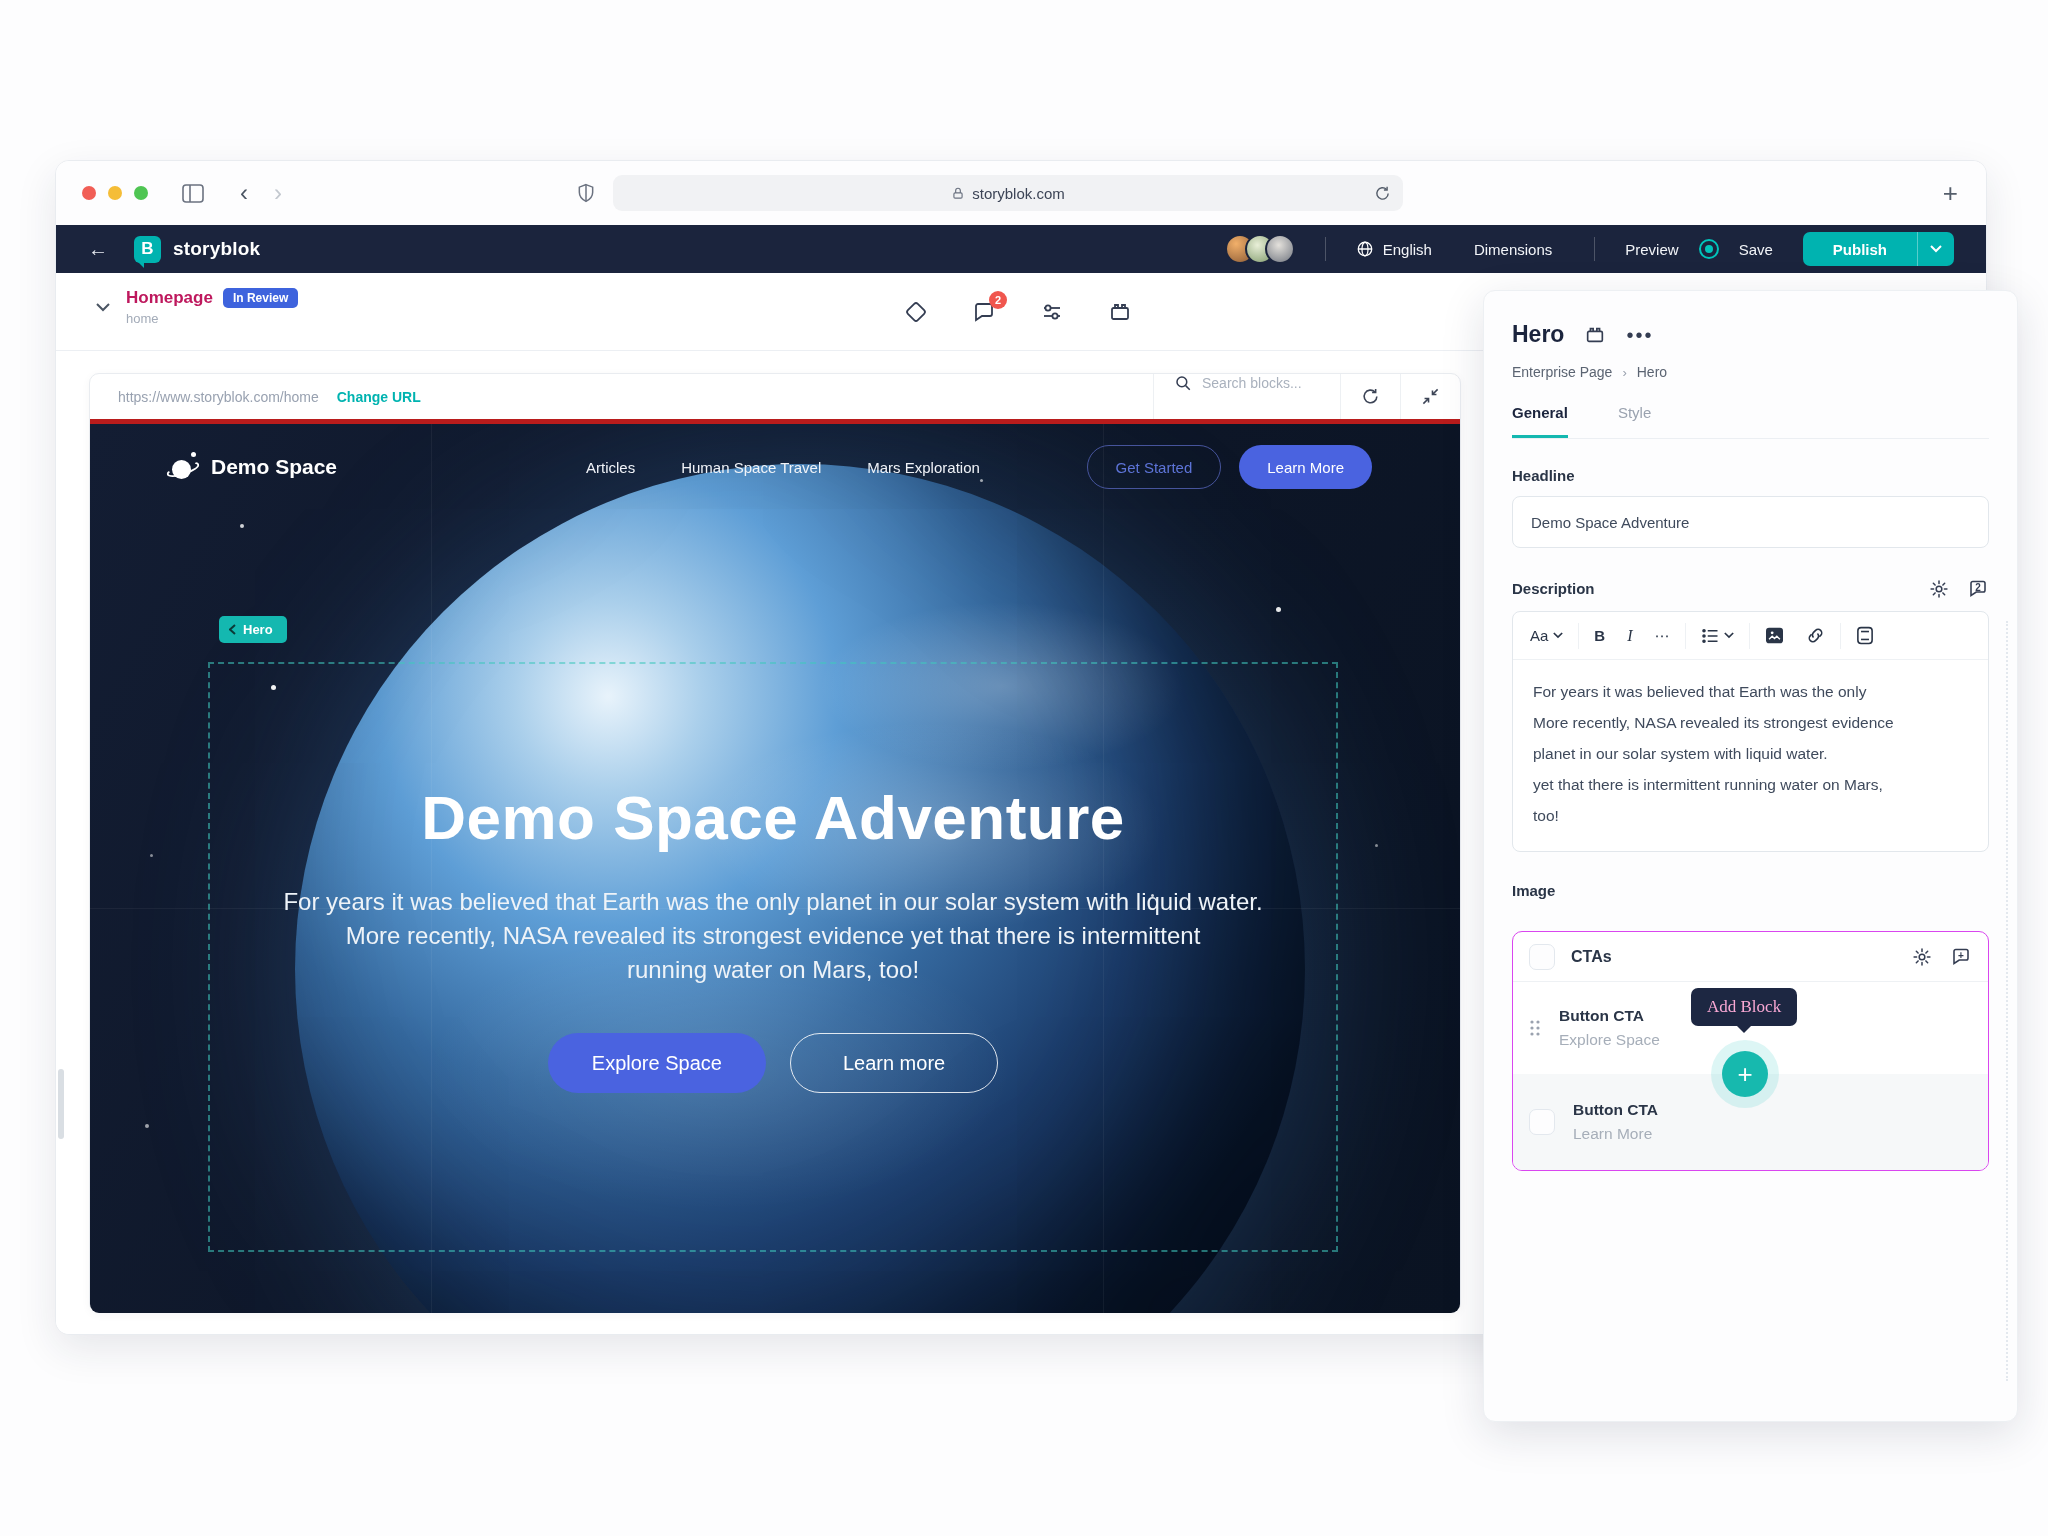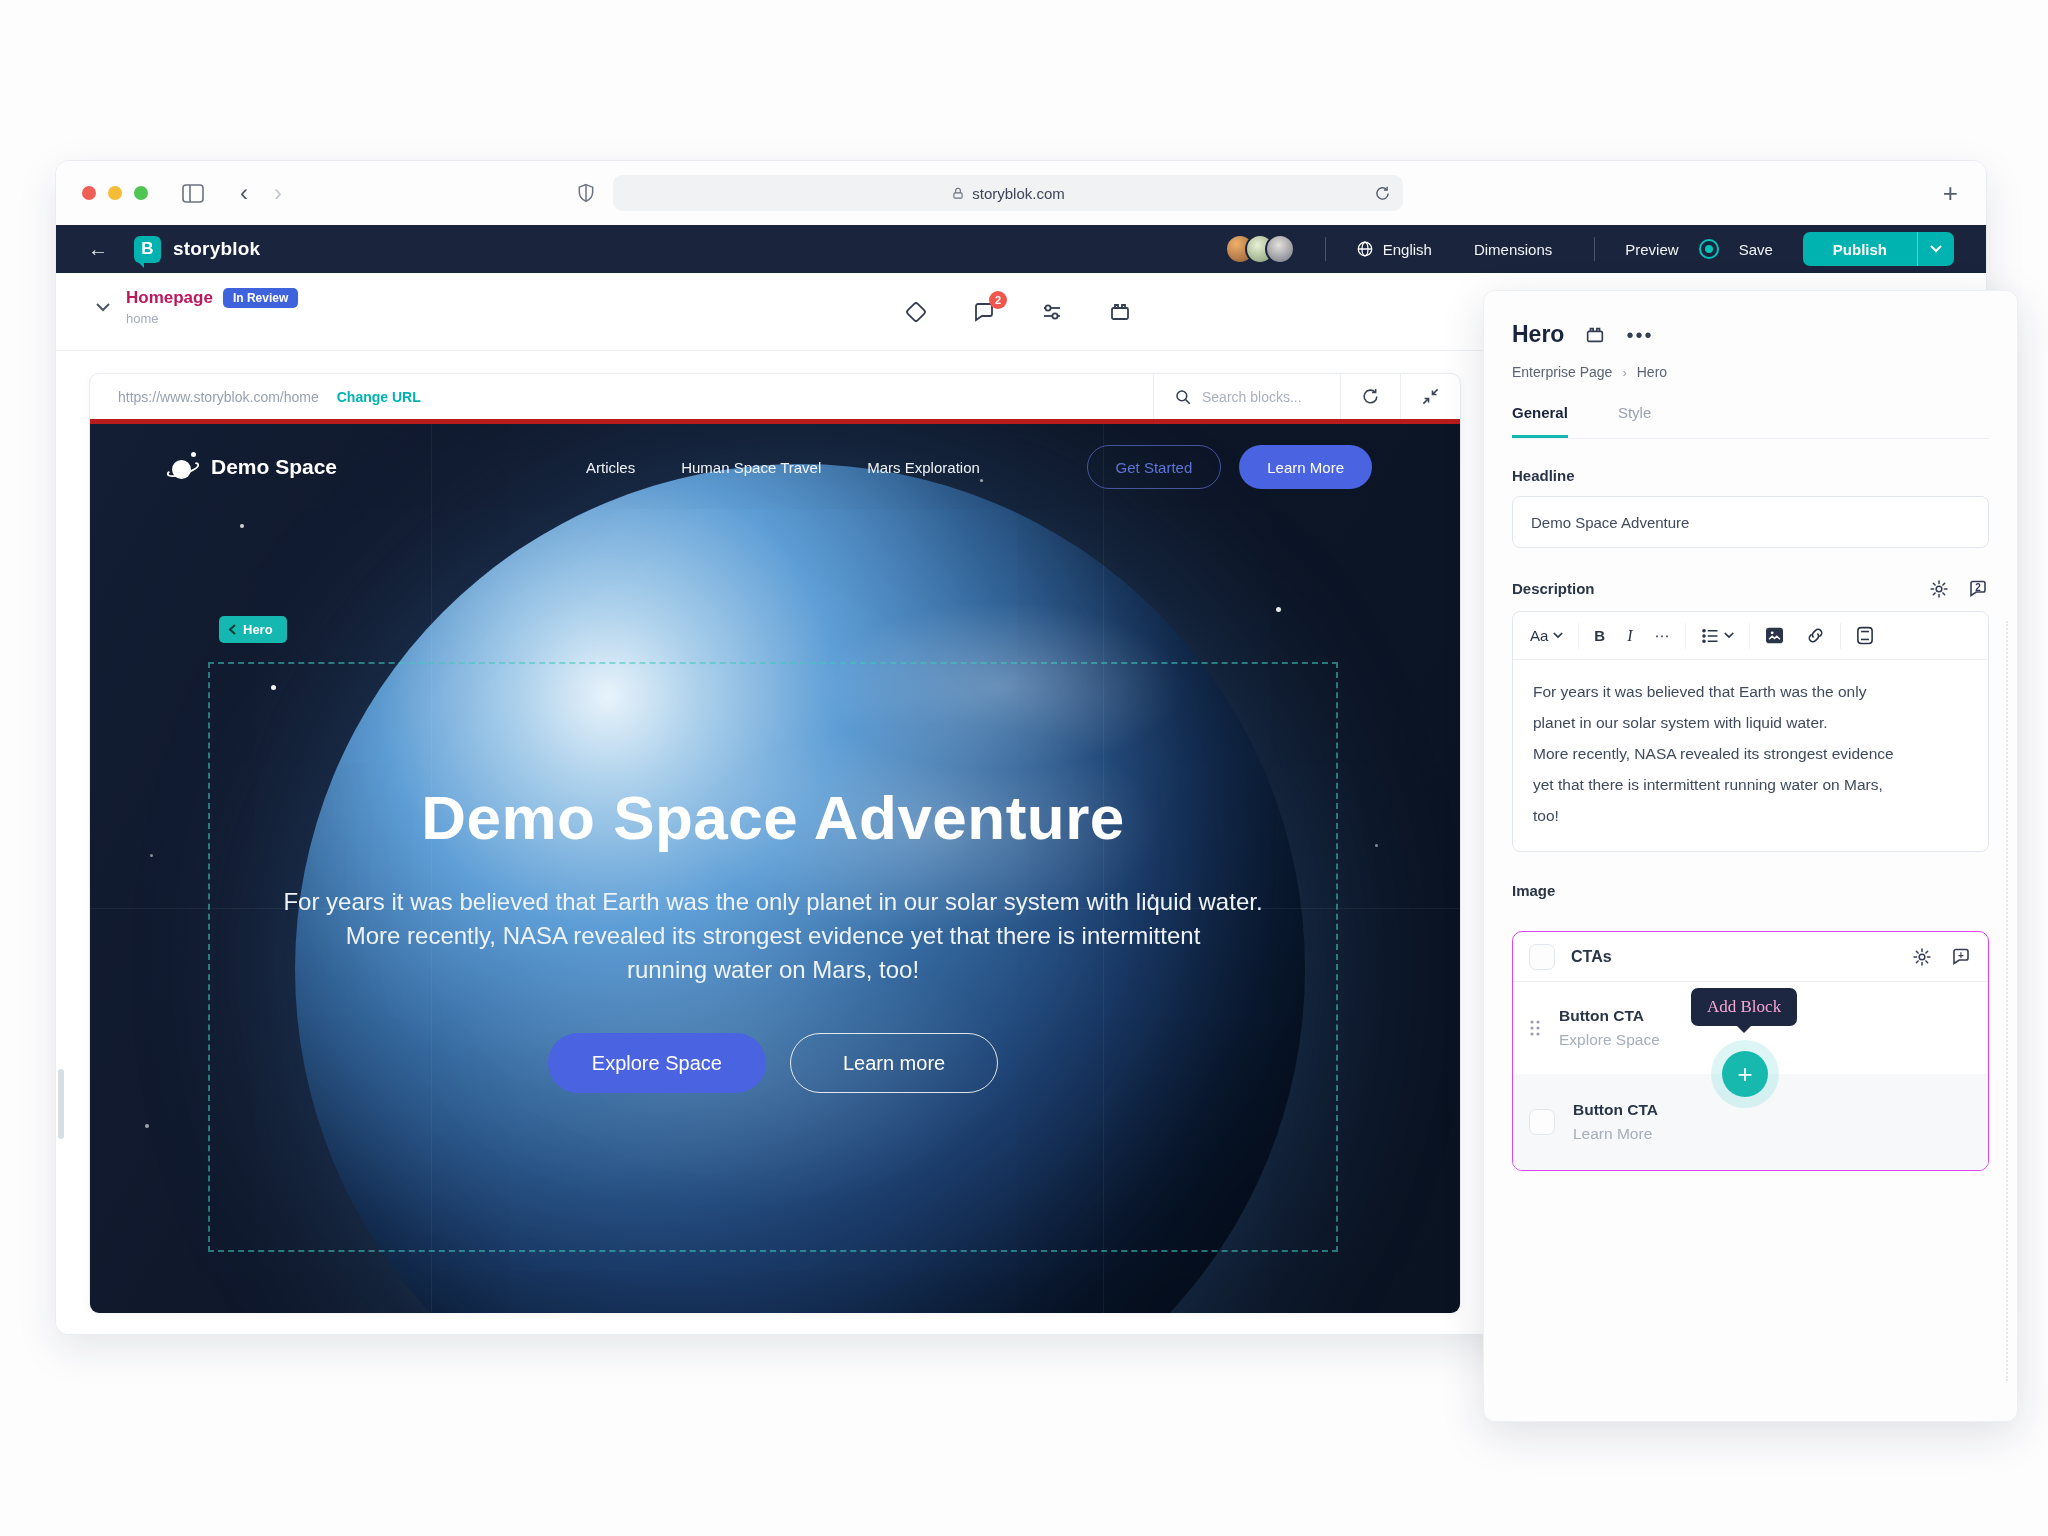--- a/index.html
+++ b/index.html
@@ -69,21 +69,21 @@
   .pb-icon .nbadge { position:absolute; top:-9px; right:-11px; width:18px; height:18px; background:#f0564e;
     border-radius:50%; color:#fff; font-size:11px; font-weight:bold; display:flex; align-items:center; justify-content:center; }
 
   
   .workarea { position:relative; height:985px; background:#fff; }
   .editor-card { position:absolute; left:33px; top:22px; width:1372px; height:940px;
     border:1px solid #e9ecf0; border-radius:10px; background:#fff; box-shadow:0 2px 10px rgba(25,35,60,.04); }
   .urlrow { height:50px; display:flex; align-items:center; padding-left:28px; border-bottom:5px solid #b91c1c; }
   .page-url { font-size:14px; color:#98a1b0; }
   .change-url { font-size:14px; color:#00b3b0; font-weight:bold; margin-left:18px; }
-  .urlrow-right { margin-left:auto; display:flex; align-items:center; height:100%; }
+  .urlrow-right { margin-left:auto; display:flex; align-items:flex-start; height:100%; }
   .ur-sep { width:1px; height:100%; background:#edf0f3; }
   .searchbox { display:flex; align-items:center; gap:10px; padding:0 20px; color:#9aa3b1; }
   .searchbox input { border:none; outline:none; font-size:14px; width:118px; color:#3c4456; font-family:inherit; background:transparent; }
   .searchbox input::placeholder { color:#a9b1bd; }
   .ur-btn { padding:0 20px; display:flex; align-items:center; height:100%; color:#3c4456; }
 
   
   .preview { position:absolute; left:0; top:50px; width:1370px; height:889px; overflow:hidden;
     border-radius:0 0 9px 9px;
     background:linear-gradient(120deg,#131d33 0%, #0e1729 45%, #0a1322 100%); }
@@ -492,22 +492,22 @@
         <span class="rt-item">
           <svg width="18" height="19" viewBox="0 0 22 24" fill="none" stroke="currentColor" stroke-width="2">
             <rect x="2" y="2" width="18" height="20" rx="4"></rect>
               <line x1="6" y1="7" x2="16" y2="7"></line>
               <line x1="6" y1="17" x2="16" y2="17"></line>
           </svg>
         </span>
       </div>
       <div class="rte-body">
         <div>For years it was believed that Earth was the only</div>
+        <div>More recently, NASA revealed its strongest evidence</div>
         <div>planet in our solar system with liquid water.</div>
-        <div>More recently, NASA revealed its strongest evidence</div>
         <div>yet that there is intermittent running water on Mars,</div>
         <div>too!</div>
       </div>
     </div>
 
     <div class="plabel" style="margin-top:30px">Image</div>
 
     <div class="ctas-card">
       <div class="ctas-head">
         <div class="checkbox"></div>

